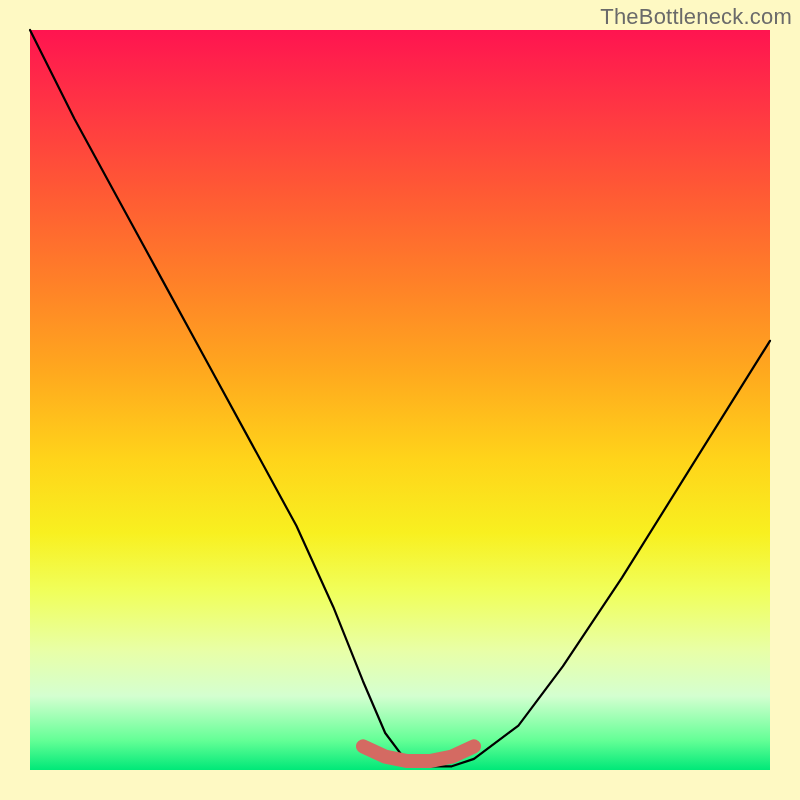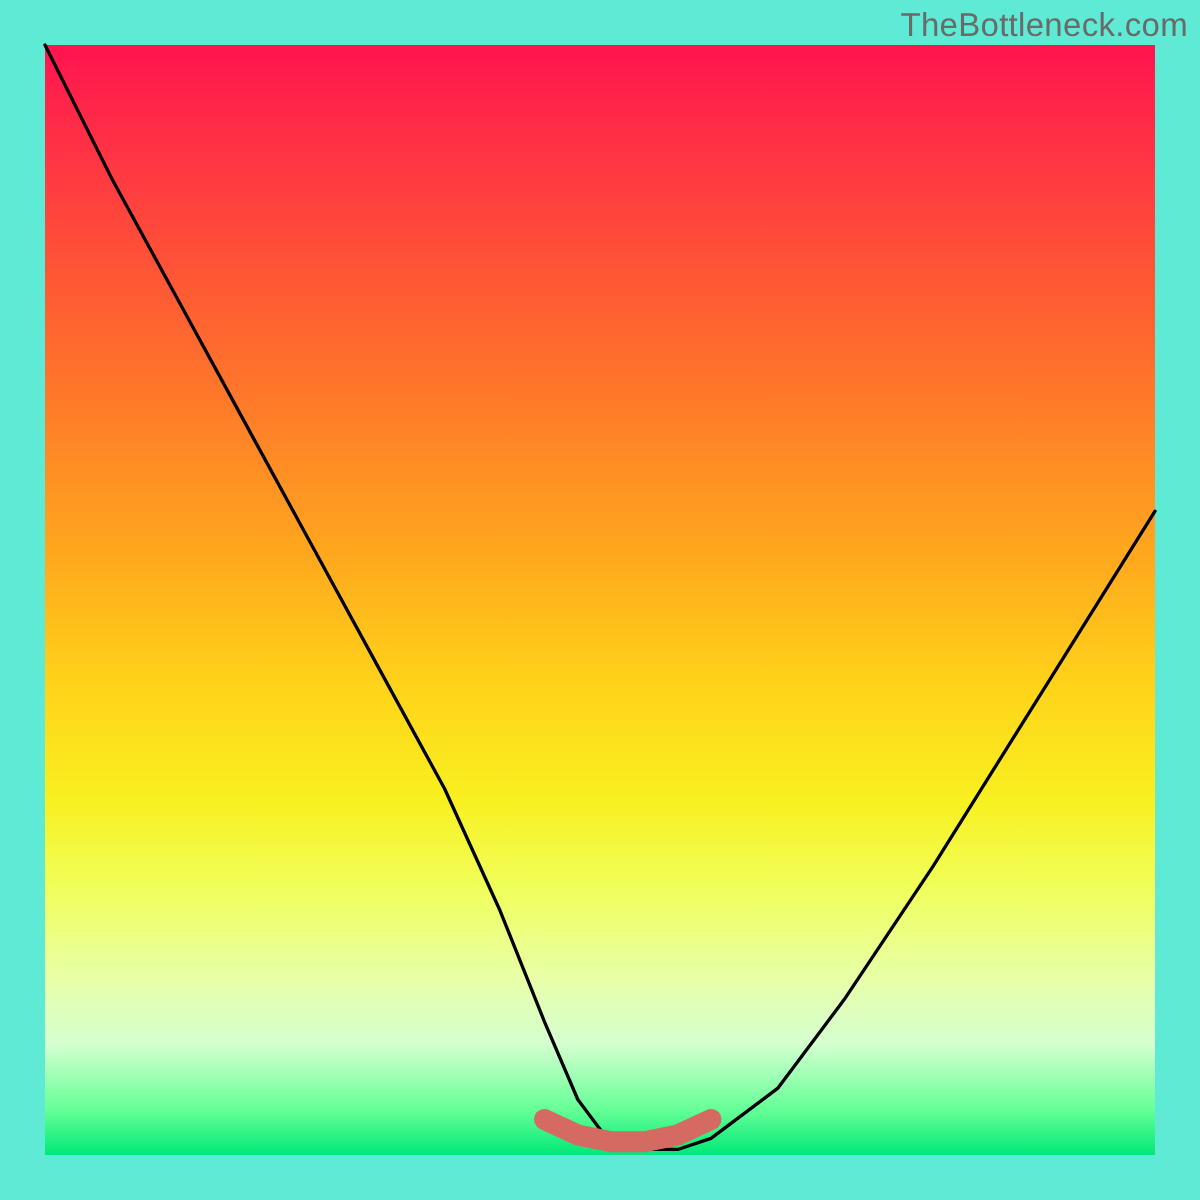--- a/index.html
+++ b/index.html
@@ -8,21 +8,21 @@
     width: 800px;
     height: 800px;
     overflow: hidden;
     background: #000;
     font-family: Arial, Helvetica, sans-serif;
   }
   .frame {
     position: relative;
     width: 800px;
     height: 800px;
-    background: #5eead4;
+    background: #fef9c3;
   }
   .plot {
     position: absolute;
     left: 30px;
     top: 30px;
     width: 740px;
     height: 740px;
     background: linear-gradient(to bottom,
       #ff1450 0%,
       #ff3444 10%,

